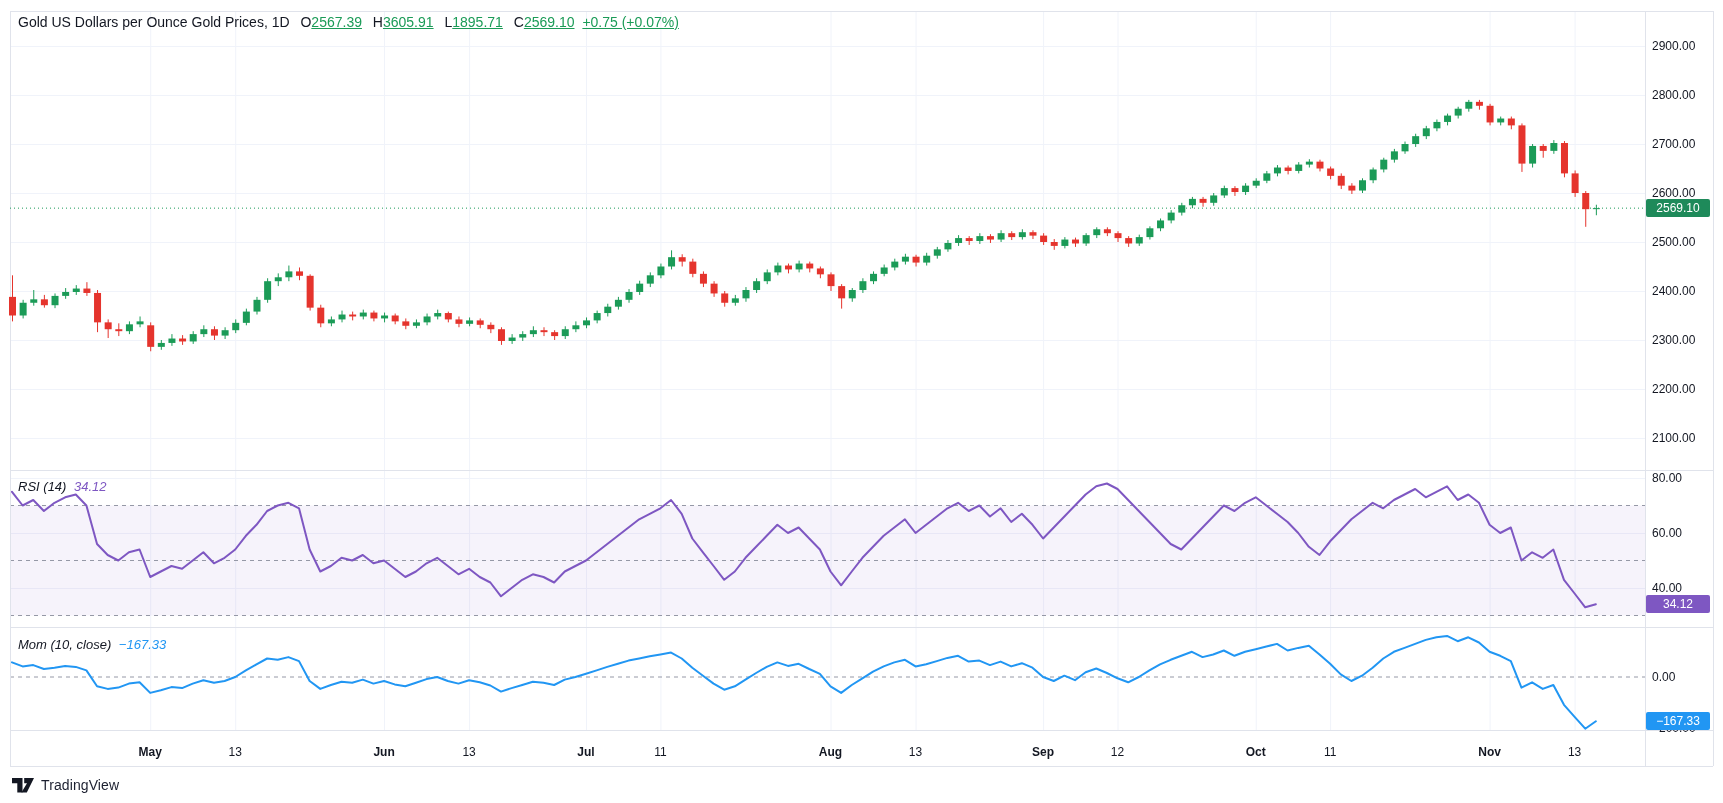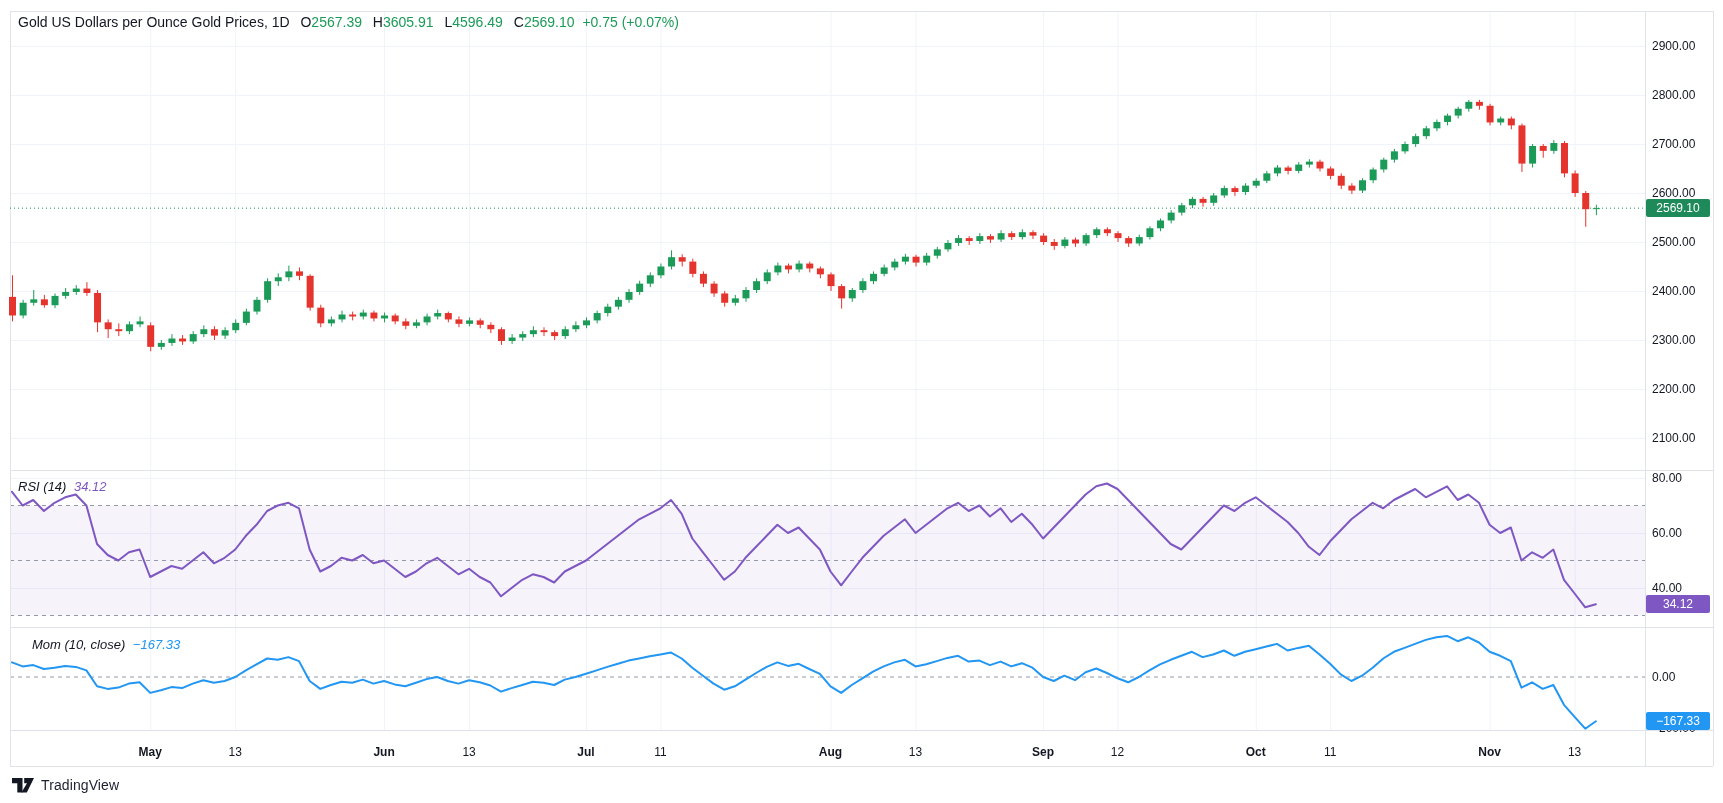--- a/index.html
+++ b/index.html
@@ -4,21 +4,21 @@
 <style>
   html,body{margin:0;padding:0;background:#ffffff;}
   body{width:1723px;height:803px;overflow:hidden;
        font-family:"Liberation Sans","DejaVu Sans",sans-serif;
        -webkit-font-smoothing:antialiased;}
   #chart-widget{position:relative;width:1723px;height:803px;background:#fff;}
   #plot-svg{position:absolute;left:0;top:0;}
   .legend{position:absolute;white-space:nowrap;font-size:14px;color:#131722;z-index:5;}
   .legend .val{margin-left:4px;}
   .legend .ohlc-letter{margin-left:7px;color:#131722;}
-  .legend .green{color:#1b9b57;}
+  .legend .green{color:#1b9b57;text-decoration:underline;}
   .legend .purple{color:#7e57c2;}
   .legend .blue{color:#2196f3;}
   .pane-legend{font-size:13px;font-style:italic;}
   .axis-badge{position:absolute;left:1646px;width:64px;height:18px;z-index:6;
       color:#ffffff;font-size:12px;line-height:18px;text-align:center;border-radius:2px;}
   #price-badge{background:#1e8a5a;top:199px;}
   #rsi-badge{background:#7e57c2;top:595px;}
   #mom-badge{background:#2196f3;top:712px;}
   #watermark{position:absolute;left:12px;top:774px;height:22px;display:flex;align-items:center;z-index:5;}
   #watermark svg{display:block;margin-right:7px;}
@@ -409,32 +409,32 @@
         <text x="1330.1200000000001" y="756" fill="#131722" font-size="12" font-family="&quot;Liberation Sans&quot;,&quot;DejaVu Sans&quot;,sans-serif" text-anchor="middle" font-weight="normal">11</text>
         <text x="1489.5700000000002" y="756" fill="#131722" font-size="12" font-family="&quot;Liberation Sans&quot;,&quot;DejaVu Sans&quot;,sans-serif" text-anchor="middle" font-weight="bold">Nov</text>
         <text x="1574.6100000000001" y="756" fill="#131722" font-size="12" font-family="&quot;Liberation Sans&quot;,&quot;DejaVu Sans&quot;,sans-serif" text-anchor="middle" font-weight="normal">13</text>
       </g>
     </svg>
 
   <div class="legend" style="left:18px;top:14px;">
     <span>Gold US Dollars per Ounce Gold Prices, 1D</span>
     <span class="ohlc-letter">O</span><span class="green">2567.39</span>
     <span class="ohlc-letter">H</span><span class="green">3605.91</span>
-    <span class="ohlc-letter">L</span><span class="green">4596.49</span>
+    <span class="ohlc-letter">L</span><span class="green">1895.71</span>
     <span class="ohlc-letter">C</span><span class="green">2569.10</span>
     <span class="green val">+0.75 (+0.07%)</span>
   </div>
 
   <div class="legend pane-legend" style="left:18px;top:479px;">
     <span>RSI</span>
     <span>(14)</span>
     <span class="purple val">34.12</span>
   </div>
 
-  <div class="legend pane-legend" style="left:18px;top:637px;margin-left:14px;">
+  <div class="legend pane-legend" style="left:18px;top:637px;">
     <span>Mom</span>
     <span>(10, close)</span>
     <span class="blue val">−167.33</span>
   </div>
 
   <div class="axis-badge" id="price-badge">2569.10</div>
   <div class="axis-badge" id="rsi-badge">34.12</div>
   <div class="axis-badge" id="mom-badge">−167.33</div>
 
   <div id="watermark">

